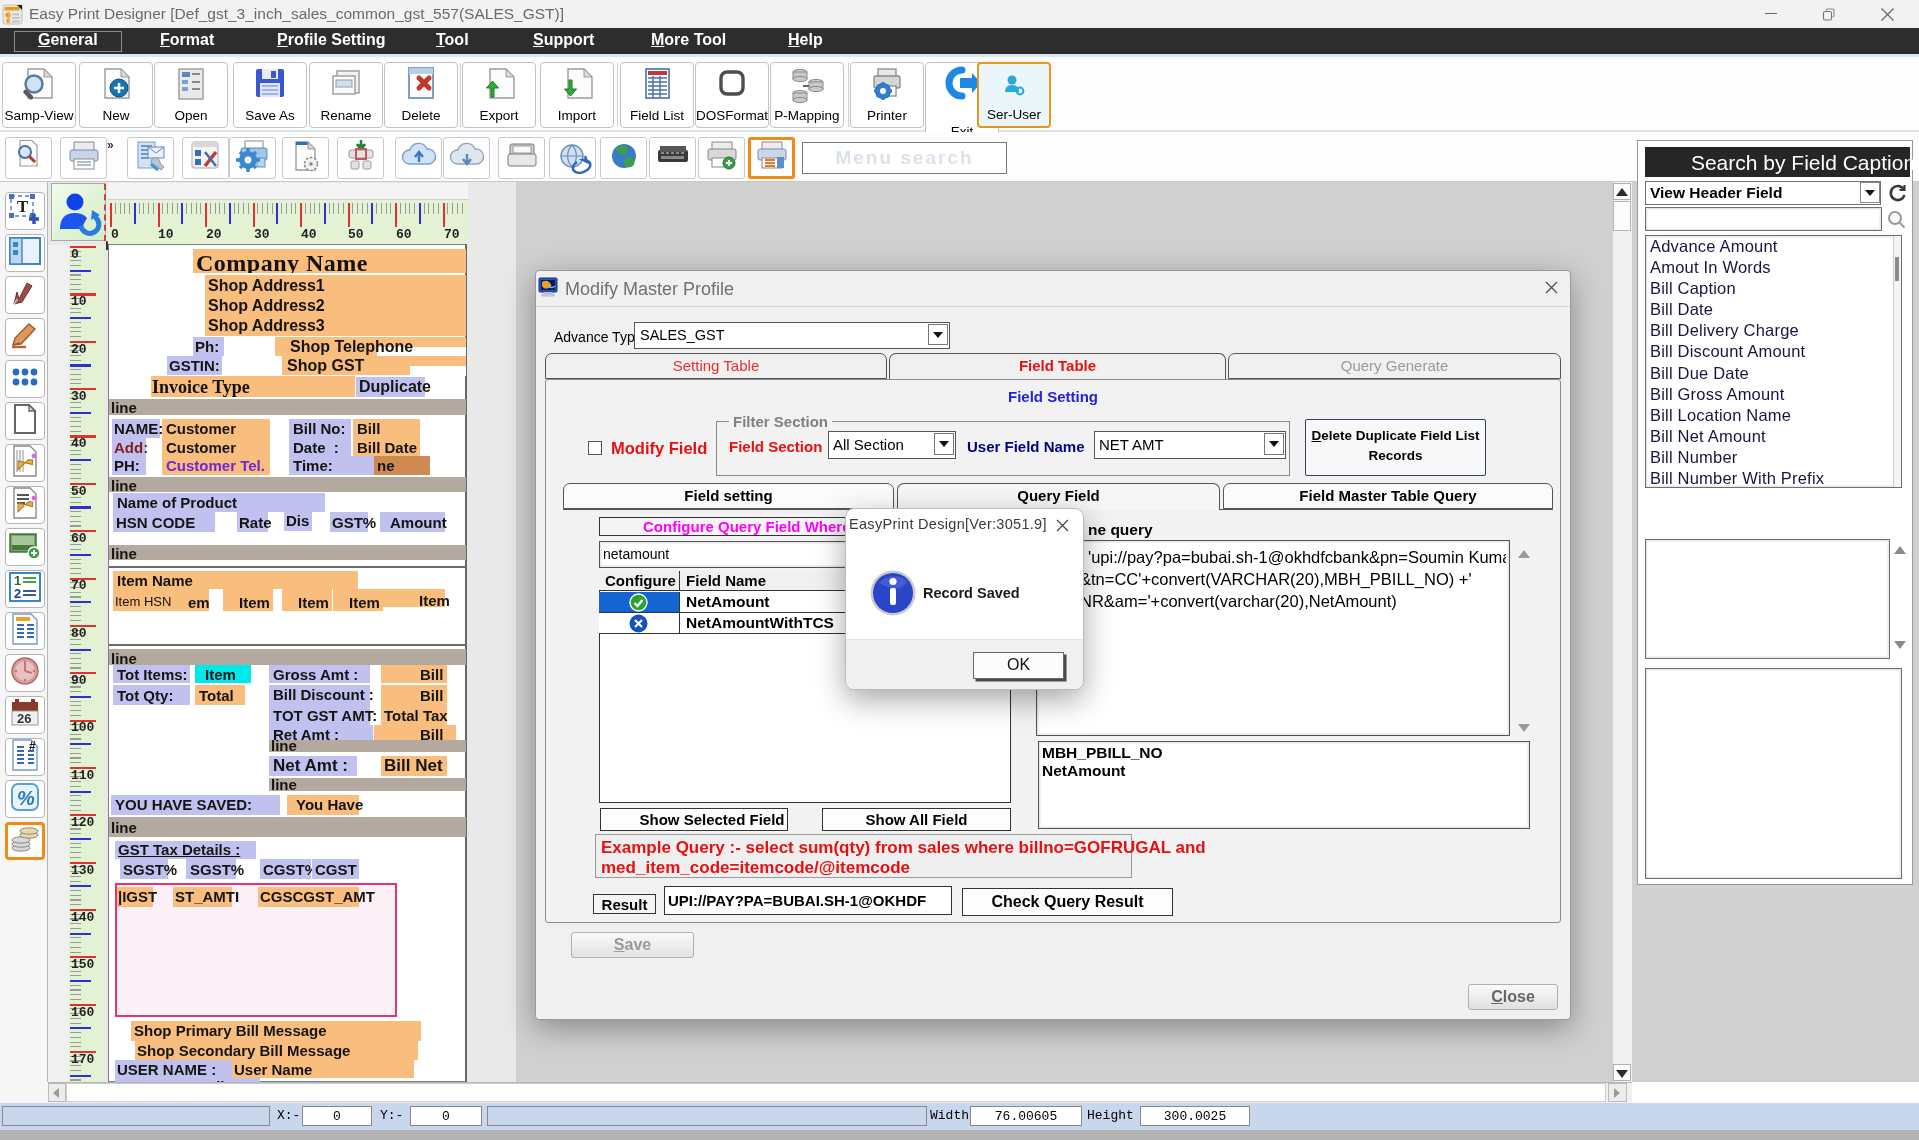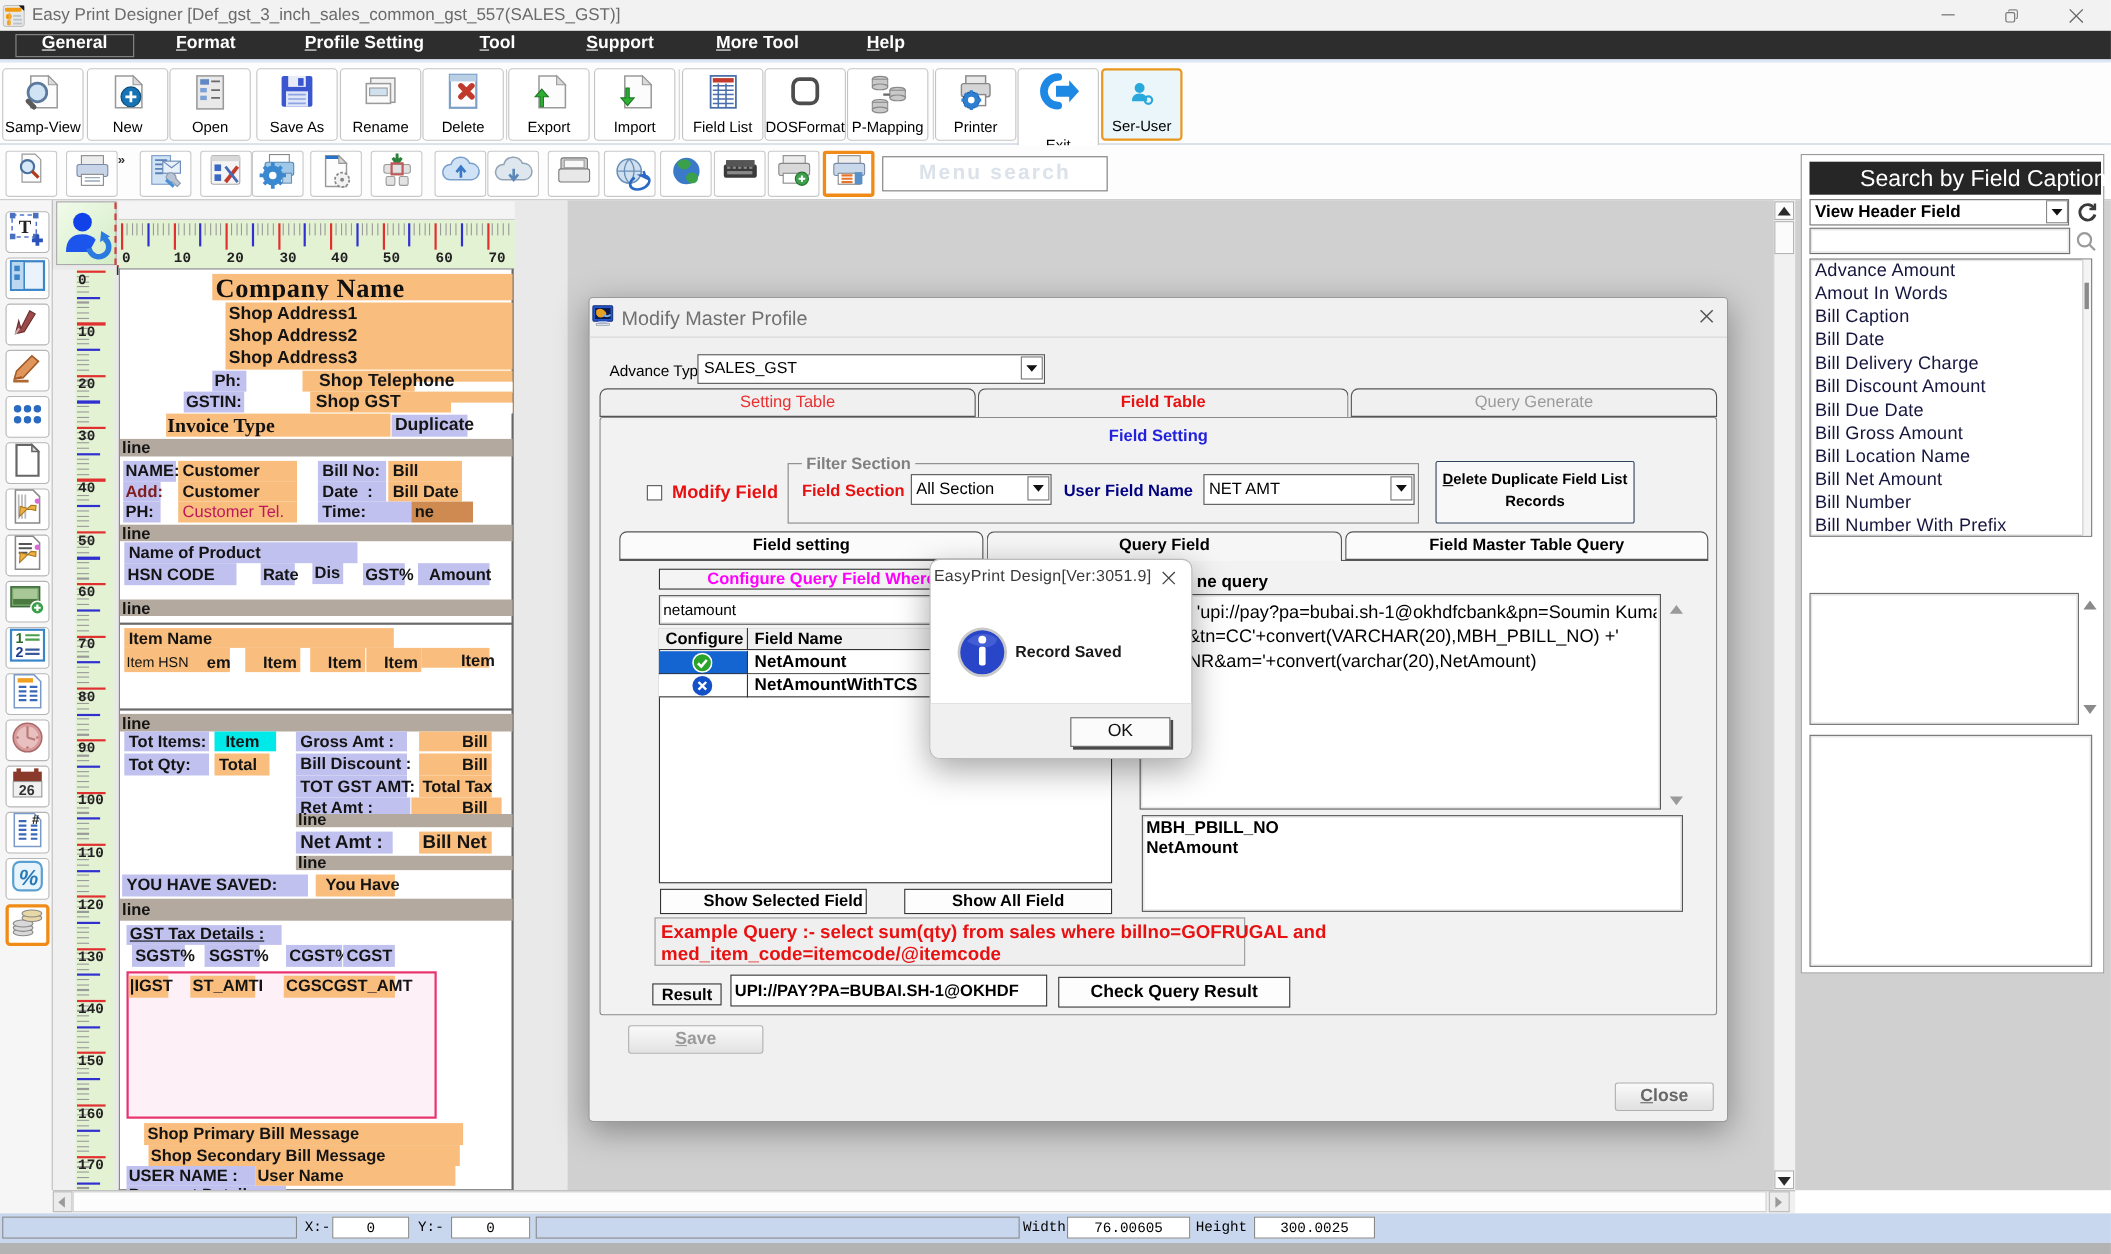--- a/index.html
+++ b/index.html
@@ -176,21 +176,21 @@
       </svg></div>
     <div class="lbl">Printer</div>
   </div>
 <div class="tb1" style="left:925px;top:62px;width:74px;height:82px;">
     <div class="ab" style="left:50%;top:3px;transform:translateX(-50%);"><svg width="44" height="40" viewBox="0 0 44 40">
         <path d="M 22 4 A 13 13 0 1 0 22 30" fill="none" stroke="#1e88e5" stroke-width="7" stroke-linecap="round"></path>
         <path d="M20 12 h12 v-5 l9 10 -9 10 v-5 h-12 z" fill="#1e88e5"></path>
       </svg></div>
     <div class="lbl">Exit</div>
   </div>
-<div class="tb1" style="left:1001px;top:62px;width:74px;height:66px;background:#eaf6fa;border:2px solid #e8971e;">
+<div class="tb1" style="left:977px;top:62px;width:74px;height:66px;background:#eaf6fa;border:2px solid #e8971e;">
     <div class="ab" style="left:50%;top:3px;transform:translateX(-50%);"><svg width="44" height="40" viewBox="0 0 44 40">
         <circle cx="20" cy="13" r="4.5" fill="#29a8dc"></circle>
         <path d="M13 25 q0 -7 7 -7 q7 0 7 7 z" fill="#29a8dc"></path>
         <circle cx="28" cy="24" r="3.4" fill="none" stroke="#29a8dc" stroke-width="2"></circle>
       </svg></div>
     <div class="lbl">Ser-User</div>
   </div>
 <div class="ab" style="left:459.5px;top:63px;width:1px;height:64px;background:#d0d0d0;"></div>
 <div class="ab" style="left:616.5px;top:63px;width:1px;height:64px;background:#d0d0d0;"></div>
 <div class="ab" style="left:847.5px;top:63px;width:1px;height:64px;background:#d0d0d0;"></div>
@@ -812,21 +812,21 @@
 <div class="ab" style="left:114px;top:439px;font-size:15px;color:#7f1d1d;font-weight:bold;white-space:nowrap;">Add:</div>
 <div class="ab" style="left:162px;top:438px;width:108px;height:18px;background:#F9BD7D;"></div>
 <div class="ab" style="left:166px;top:439px;font-size:15px;color:#141414;font-weight:bold;white-space:nowrap;">Customer</div>
 <div class="ab" style="left:289px;top:438px;width:62px;height:18px;background:#C1C1EF;"></div>
 <div class="ab" style="left:293px;top:439px;font-size:15px;color:#141414;font-weight:bold;white-space:nowrap;">Date&nbsp;&nbsp;:</div>
 <div class="ab" style="left:353px;top:438px;width:67px;height:18px;background:#F9BD7D;"></div>
 <div class="ab" style="left:357px;top:439px;font-size:15px;color:#141414;font-weight:bold;white-space:nowrap;">Bill Date</div>
 <div class="ab" style="left:112px;top:456px;width:34px;height:19px;background:#C1C1EF;"></div>
 <div class="ab" style="left:114px;top:457px;font-size:15px;color:#141414;font-weight:bold;white-space:nowrap;">PH:</div>
 <div class="ab" style="left:162px;top:456px;width:108px;height:19px;background:#F9BD7D;"></div>
-<div class="ab" style="left:166px;top:457px;font-size:15px;color:#be185d;font-weight:normal;white-space:nowrap;">Customer Tel.</div>
+<div class="ab" style="left:166px;top:457px;font-size:15px;color:#6d28d9;font-weight:bold;white-space:nowrap;">Customer Tel.</div>
 <div class="ab" style="left:289px;top:456px;width:85px;height:19px;background:#C1C1EF;"></div>
 <div class="ab" style="left:293px;top:457px;font-size:15px;color:#141414;font-weight:bold;white-space:nowrap;">Time:</div>
 <div class="ab" style="left:374px;top:456px;width:56px;height:19px;background:#CE8A51;"></div>
 <div class="ab" style="left:377px;top:457px;font-size:15px;color:#141414;font-weight:bold;white-space:nowrap;">ne</div>
 <div class="ab" style="left:109px;top:477px;width:357px;height:15px;background:#B3A99E;"></div>
 <div class="ab" style="left:111px;top:477px;font-size:15px;color:#141414;font-weight:bold;white-space:nowrap;">line</div>
 <div class="ab" style="left:113px;top:493px;width:212px;height:19px;background:#C1C1EF;"></div>
 <div class="ab" style="left:117px;top:494px;font-size:15px;color:#141414;font-weight:bold;white-space:nowrap;">Name of Product</div>
 <div class="ab" style="left:113px;top:512px;width:102px;height:20px;background:#C1C1EF;"></div>
 <div class="ab" style="left:116px;top:514px;font-size:15px;color:#141414;font-weight:bold;white-space:nowrap;">HSN CODE</div>

